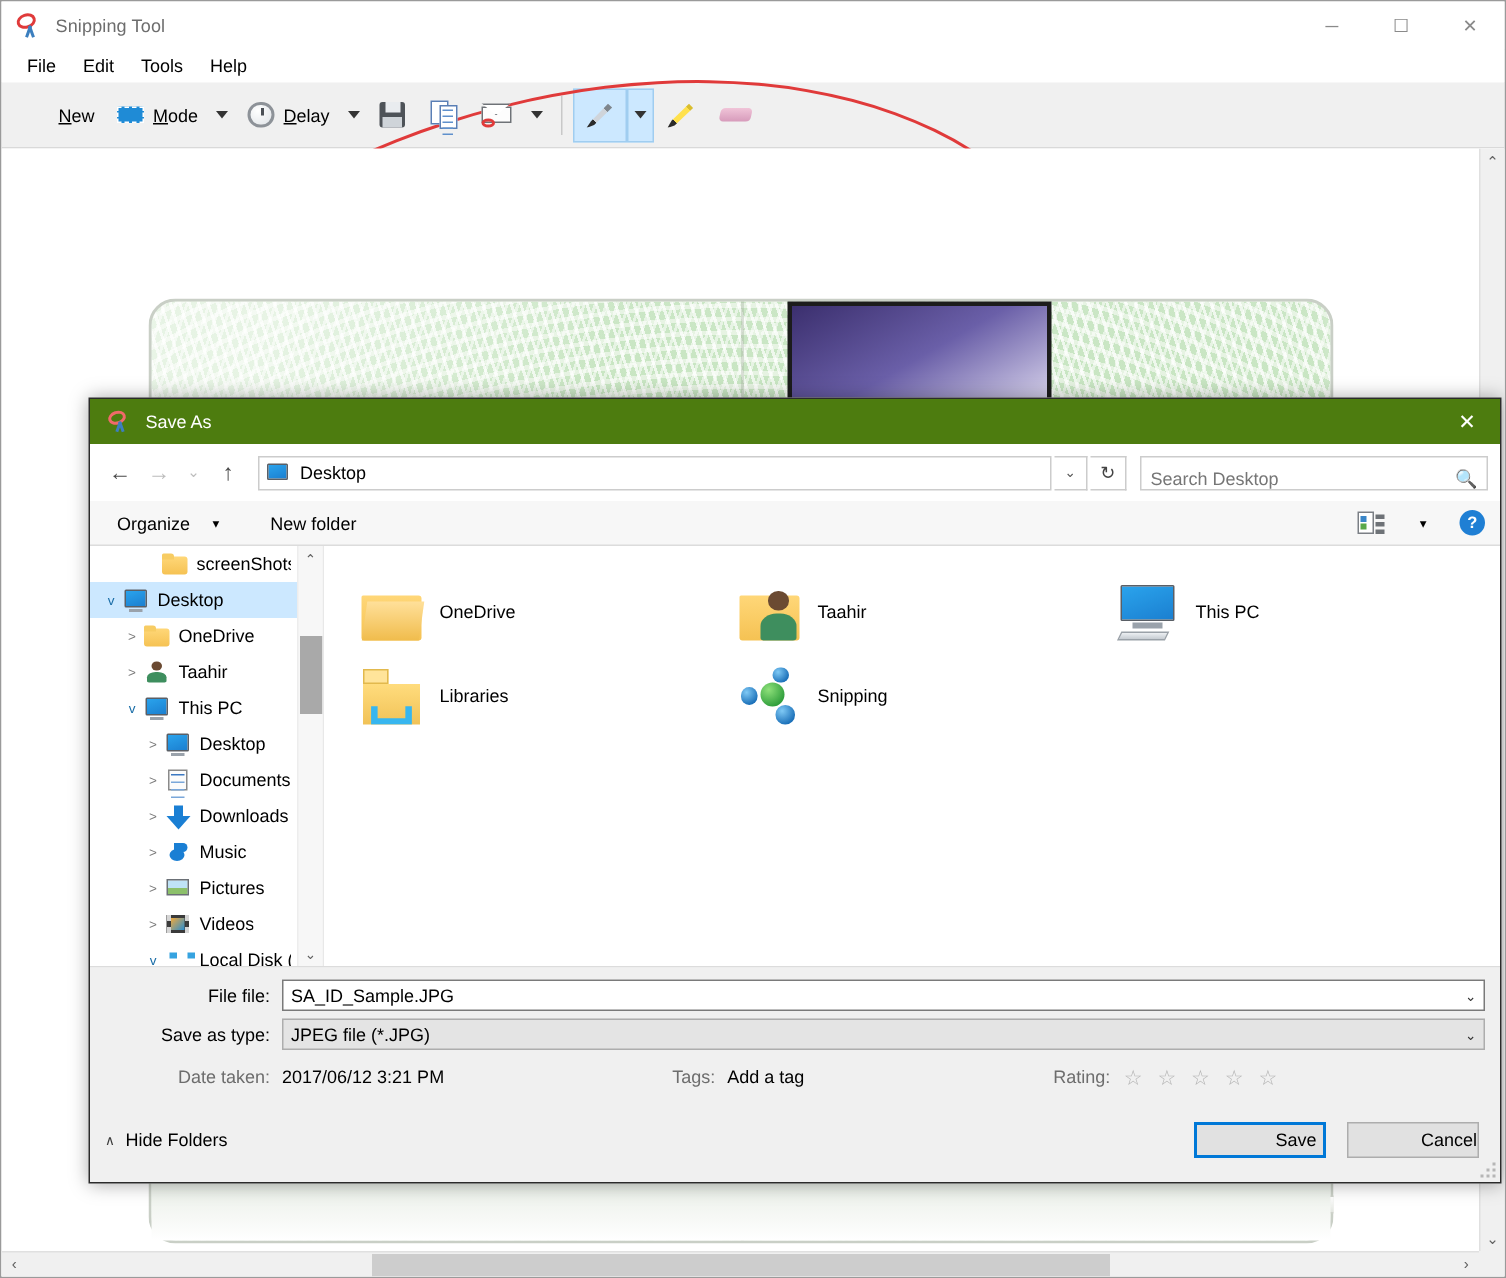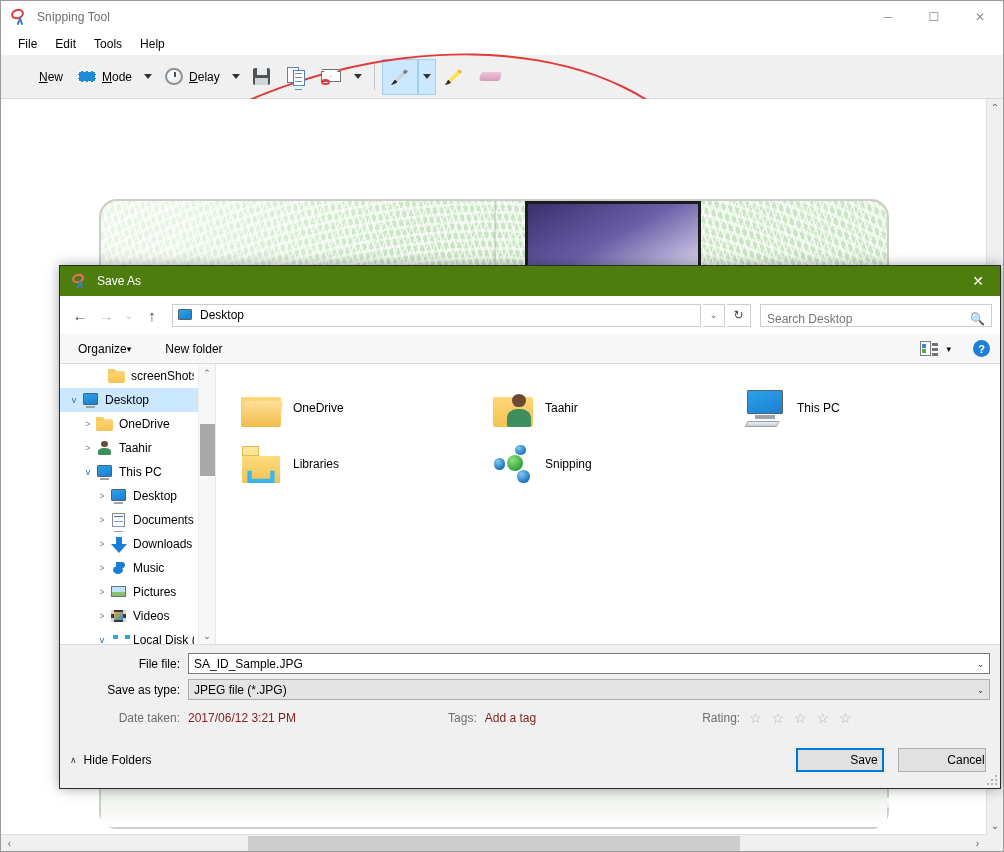--- a/index.html
+++ b/index.html
@@ -220,21 +220,21 @@
 
   
   #dlg-cmdbar {
     height: 30px; min-height: 30px;
     background: #f7f7f7;
     border-bottom: 1px solid #dcdcdc;
     display: flex; align-items: center;
     padding: 0 10px;
   }
   .cmd-btn {
-    display: flex; align-items: center; gap: 0;
+    display: flex; align-items: center; gap: 15px;
     padding: 3px 8px; font-size: 12px; color: #000;
   }
   .cmd-spacer { flex: 1; }
   #view-icon { width: 18px; height: 15px; position: relative; }
   #help-icon {
     width: 17px; height: 17px; border-radius: 50%;
     background: #1f7fd4; color: #fff; font-size: 11px; font-weight: bold;
     display: flex; align-items: center; justify-content: center;
     margin-left: 14px;
   }
@@ -314,21 +314,21 @@
     width: 17px; height: 19px; display: flex;
     align-items: center; justify-content: center;
     color: #333; font-size: 9px;
   }
   #meta-row {
     display: flex; align-items: center;
     margin-top: 10px; margin-bottom: 6px;
     font-size: 12px;
   }
   .meta-label { color: #6d6d6d; }
-  .meta-link { color: #7f1d1d; margin-left: 8px; }
+  .meta-link { color: #000000; margin-left: 8px; }
   .stars { margin-left: 9px; letter-spacing: 3px; color: #b4b4b4; font-size: 14px; }
 
   
   #dlg-footer {
     background: #f0f0f0;
     height: 56px; min-height: 56px;
     display: flex; align-items: center;
     padding: 0 14px 0 10px;
     position: relative;
   }

